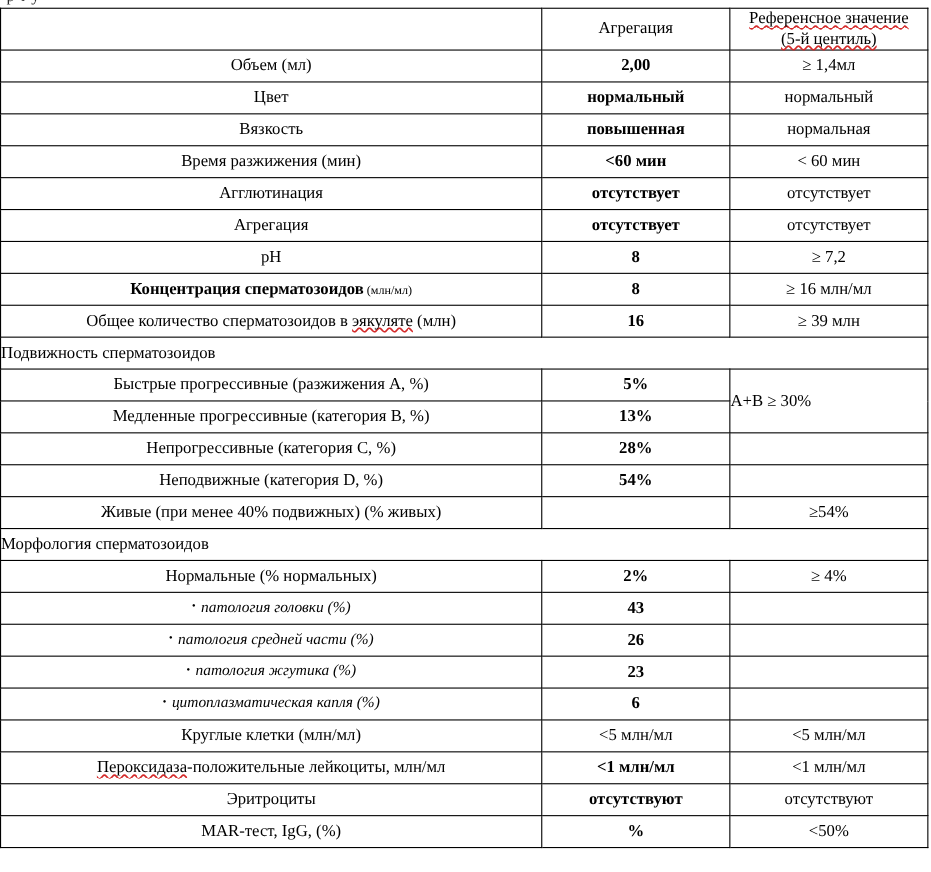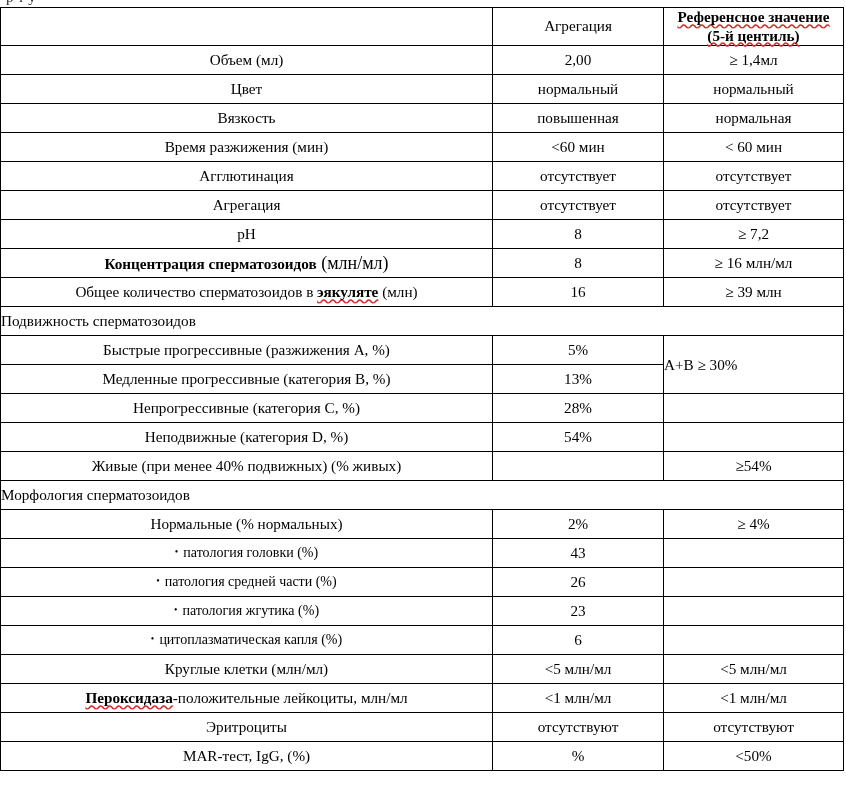--- a/index.html
+++ b/index.html
@@ -52,21 +52,21 @@
   col.c-result { width: 171px; }
   col.c-ref    { width: 180px; }
 
   
   .label {
     text-align: center;
     padding-left: 7px;
   }
   .result {
     text-align: center;
-    font-weight: normal;
+    font-weight: bold;
   }
   .ref {
     text-align: center;
     font-weight: normal;
   }
 
   
   .hdr {
     height: 50px;
     text-align: center;
@@ -84,43 +84,43 @@
   }
 
   
   .nb-top    { border-top: none; }
   .nb-bottom { border-bottom: none; }
 
   .bullet {
     padding-left: 34px;
     height: 27px;
     font-size: 14px;
+    font-style: italic;
   }
   .bullet .dot {
     font-size: 10px;
     vertical-align: 1.5px;
     padding-right: 5px;
   }
 
   .sub-note {
     font-weight: normal;
-    font-size: 18px;
+    font-size: 11px;
   }
 
   .nowrap-over {
     overflow: visible;
     margin-left: 47px;
   }
 
   
   .sq {
     text-decoration: underline wavy #d42a2a;
     text-decoration-skip-ink: none;
     text-underline-offset: 1px;
-    font-weight: bold;
   }
 
   .merged-ref {
     vertical-align: middle;
     text-align: left;
   }
 </style>
 </head>
 <body>
 

